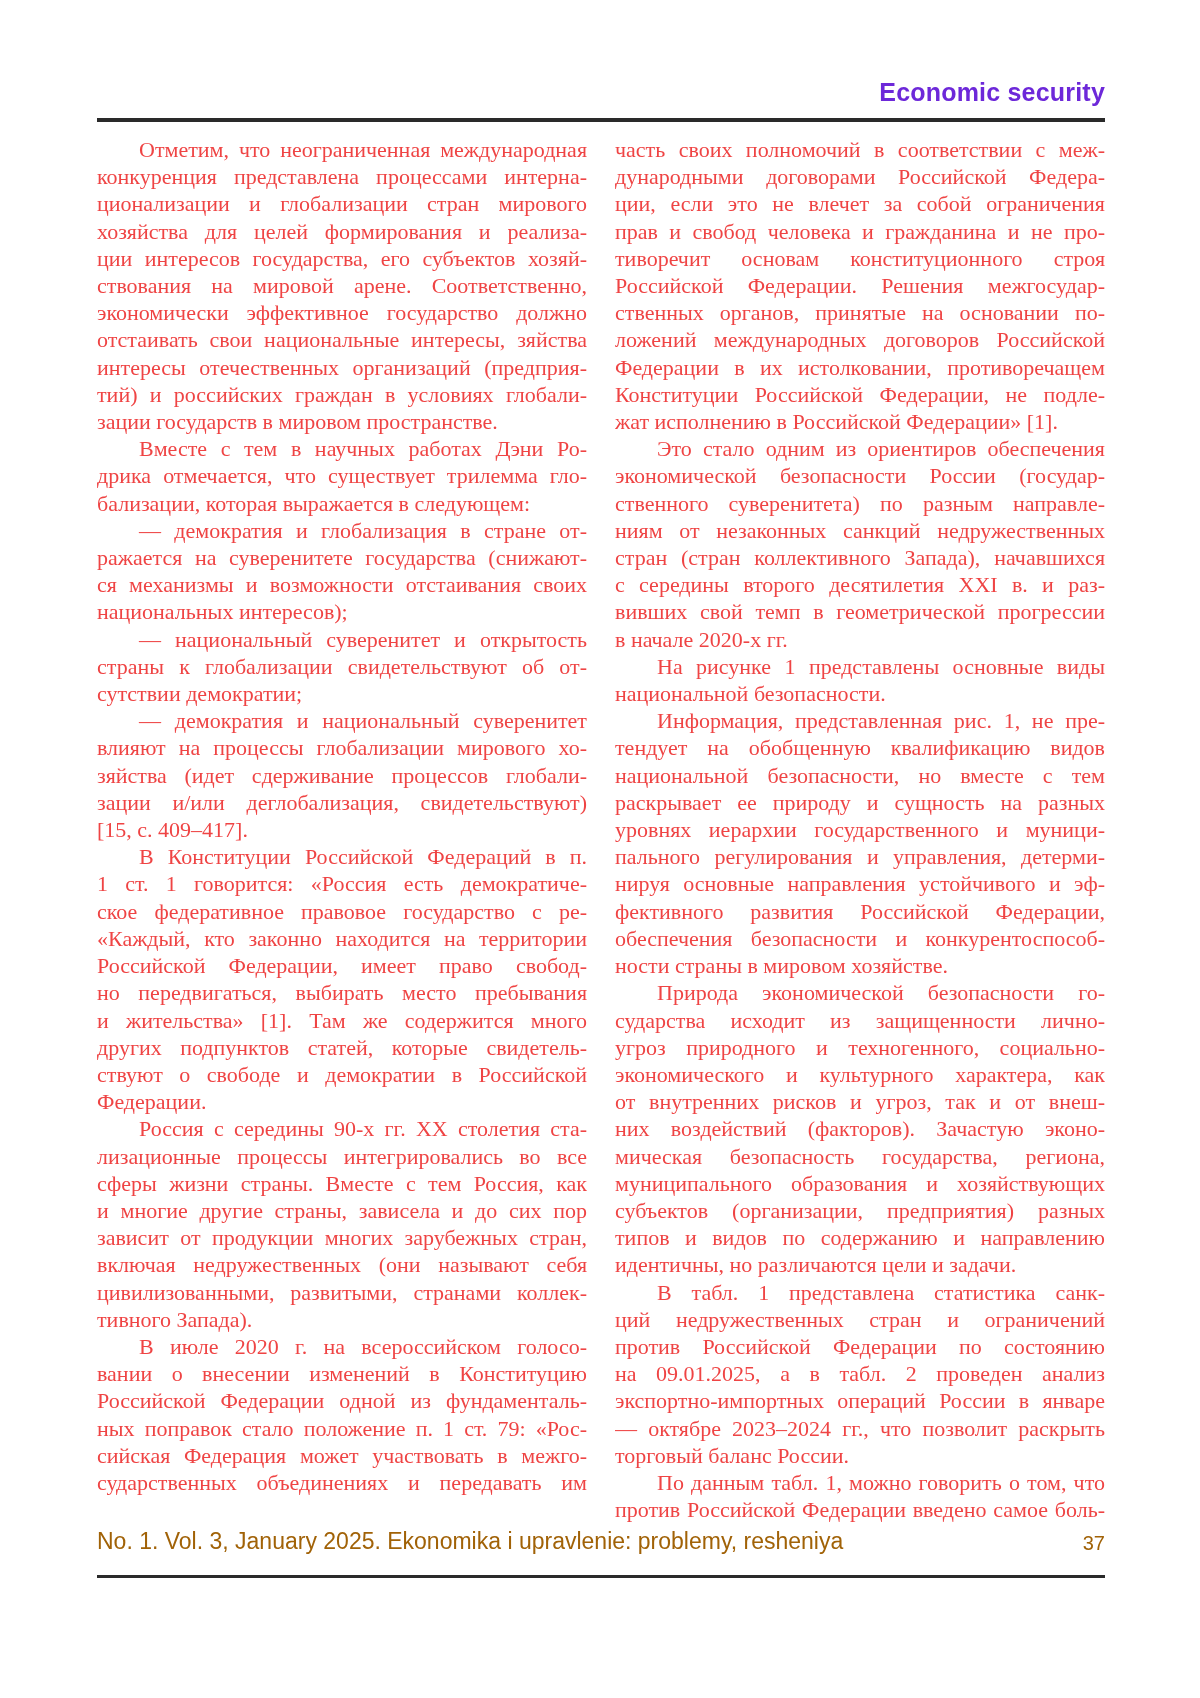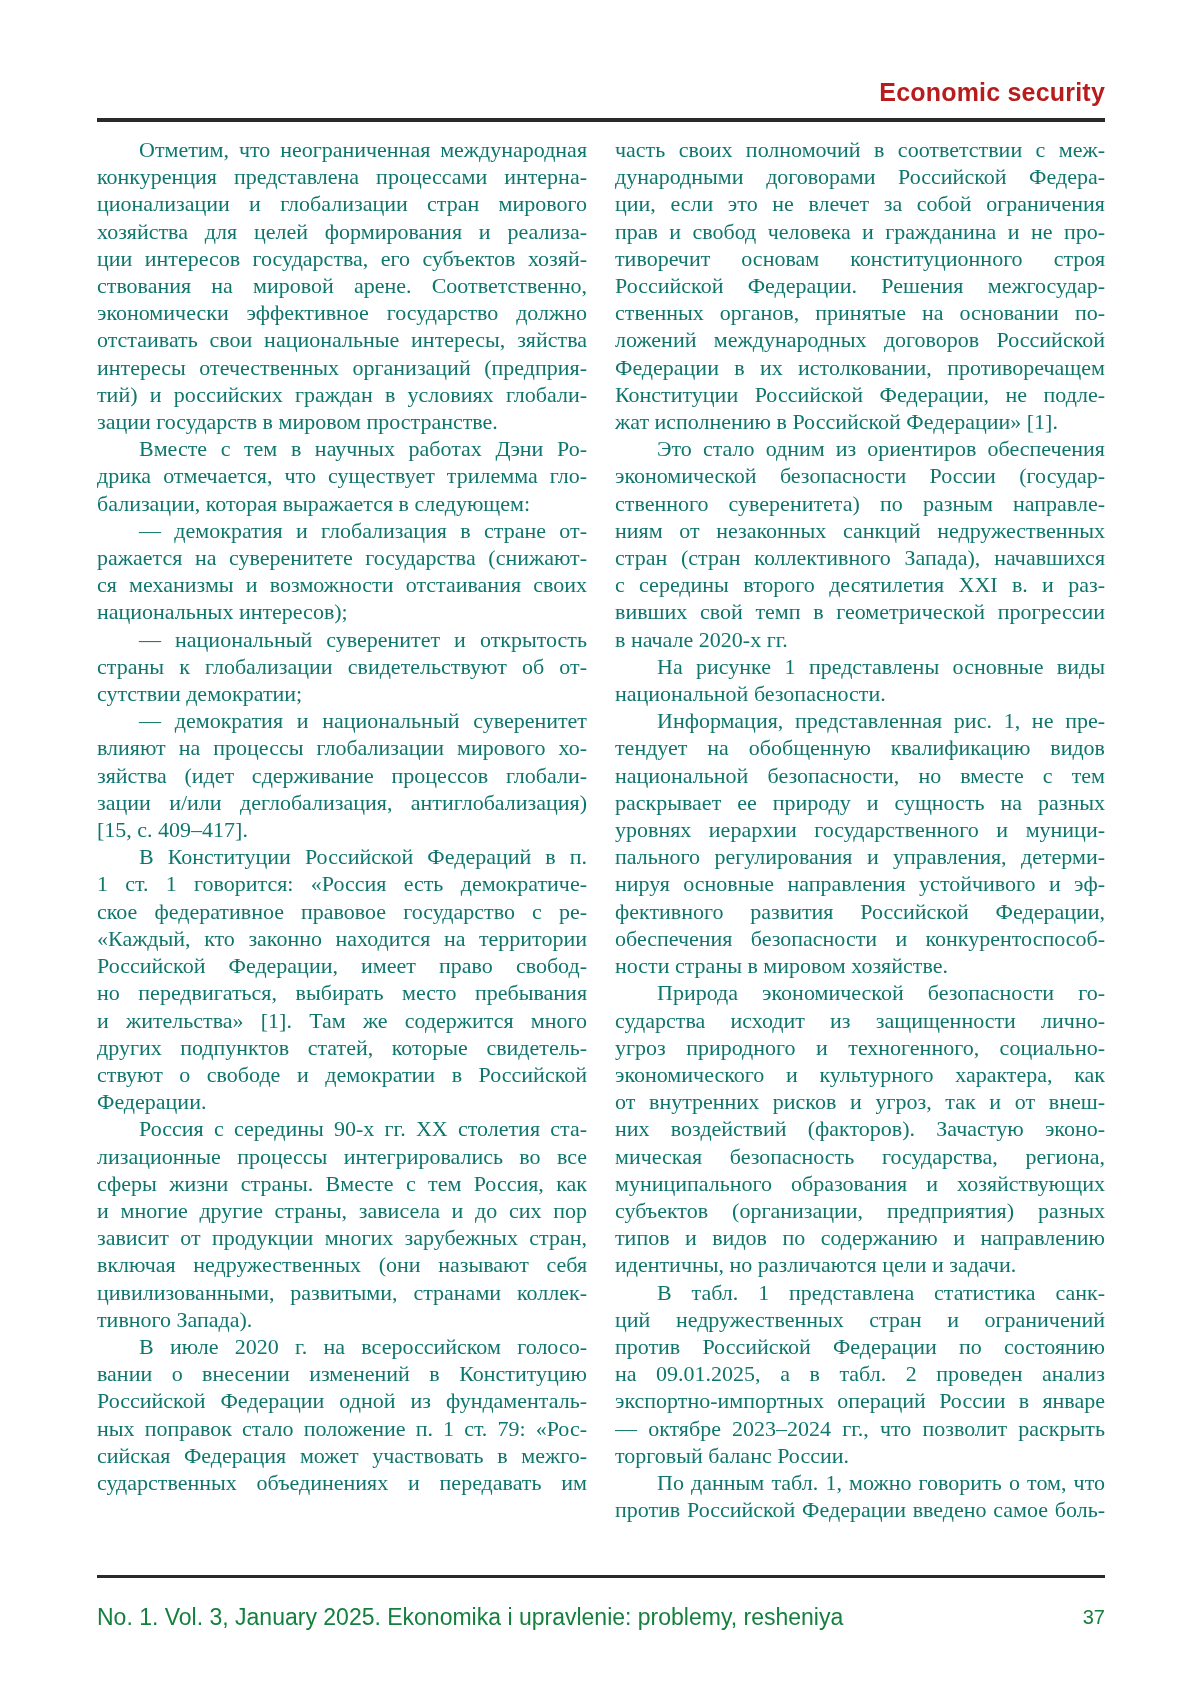--- a/index.html
+++ b/index.html
@@ -13,21 +13,21 @@
   }
   .running-head {
     position: absolute;
     left: 97px;
     right: 95px;
     top: 78px;
     text-align: right;
     font-family: "Liberation Sans", "DejaVu Sans", sans-serif;
     font-weight: bold;
     font-size: 25px;
-    color: #b91c1c;
+    color: #6d28d9;
     letter-spacing: 0.2px;
   }
   .header-rule {
     position: absolute;
     left: 97px;
     right: 95px;
     top: 118px;
     height: 4px;
     background: #2a2a2a;
   }
@@ -37,21 +37,21 @@
     right: 95px;
     top: 136px;
     display: flex;
     gap: 28px;
   }
   .col {
     width: 490px;
     overflow: hidden;
     font-size: 22px;
     line-height: 27.2px;
-    color: #0f766e;
+    color: #ef4444;
   }
   .para { margin: 0; }
   .ln {
     white-space: nowrap;
     text-align: justify;
     text-align-last: justify;
   }
   .ln.first { text-indent: 42px; }
   .ln.last { text-align-last: left; }
   .footer-rule {
@@ -59,26 +59,26 @@
     left: 97px;
     right: 95px;
     top: 1575px;
     height: 3px;
     background: #2a2a2a;
   }
   .footer {
     position: absolute;
     left: 97px;
     right: 95px;
-    top: 1604px;
+    top: 1528px;
     display: flex;
     justify-content: space-between;
-    align-items: center;
+    align-items: flex-end;
     font-family: "Liberation Sans", "DejaVu Sans", sans-serif;
-    color: #15803d;
+    color: #a16207;
   }
   .footer .journal { font-size: 23px; }
   .footer .pageno { font-size: 20px; }
 </style>
 </head>
 <body>
 
 <div class="page">
   <div class="running-head">Economic security</div>
   <div class="header-rule"></div>
@@ -111,21 +111,21 @@
         </div>
         <div class="para">
           <div class="ln first">— национальный суверенитет и открытость</div>
           <div class="ln">страны к глобализации свидетельствуют об от-</div>
           <div class="ln last">сутствии демократии;</div>
         </div>
         <div class="para">
           <div class="ln first">— демократия и национальный суверенитет</div>
           <div class="ln">влияют на процессы глобализации мирового хо-</div>
           <div class="ln">зяйства (идет сдерживание процессов глобали-</div>
-          <div class="ln">зации и/или деглобализация, антиглобализация)</div>
+          <div class="ln">зации и/или деглобализация, свидетельствуют)</div>
           <div class="ln last">[15, с. 409–417].</div>
         </div>
         <div class="para">
           <div class="ln first">В Конституции Российской Федераций в п.</div>
           <div class="ln">1 ст. 1 говорится: «Россия есть демократиче-</div>
           <div class="ln">ское федеративное правовое государство с ре-</div>
           <div class="ln">«Каждый, кто законно находится на территории</div>
           <div class="ln">Российской Федерации, имеет право свобод-</div>
           <div class="ln">но передвигаться, выбирать место пребывания</div>
           <div class="ln">и жительства» [1]. Там же содержится много</div>

